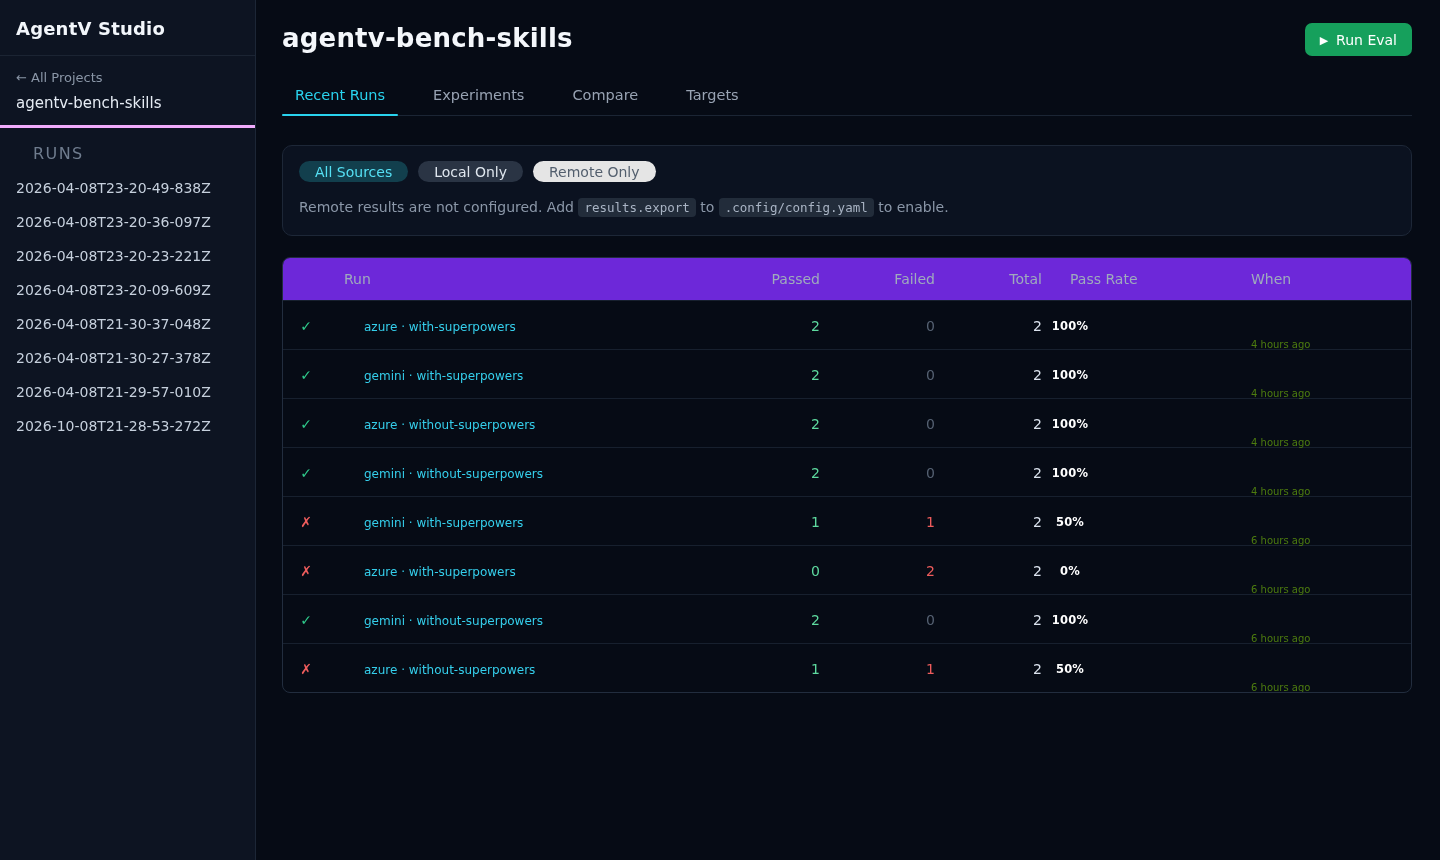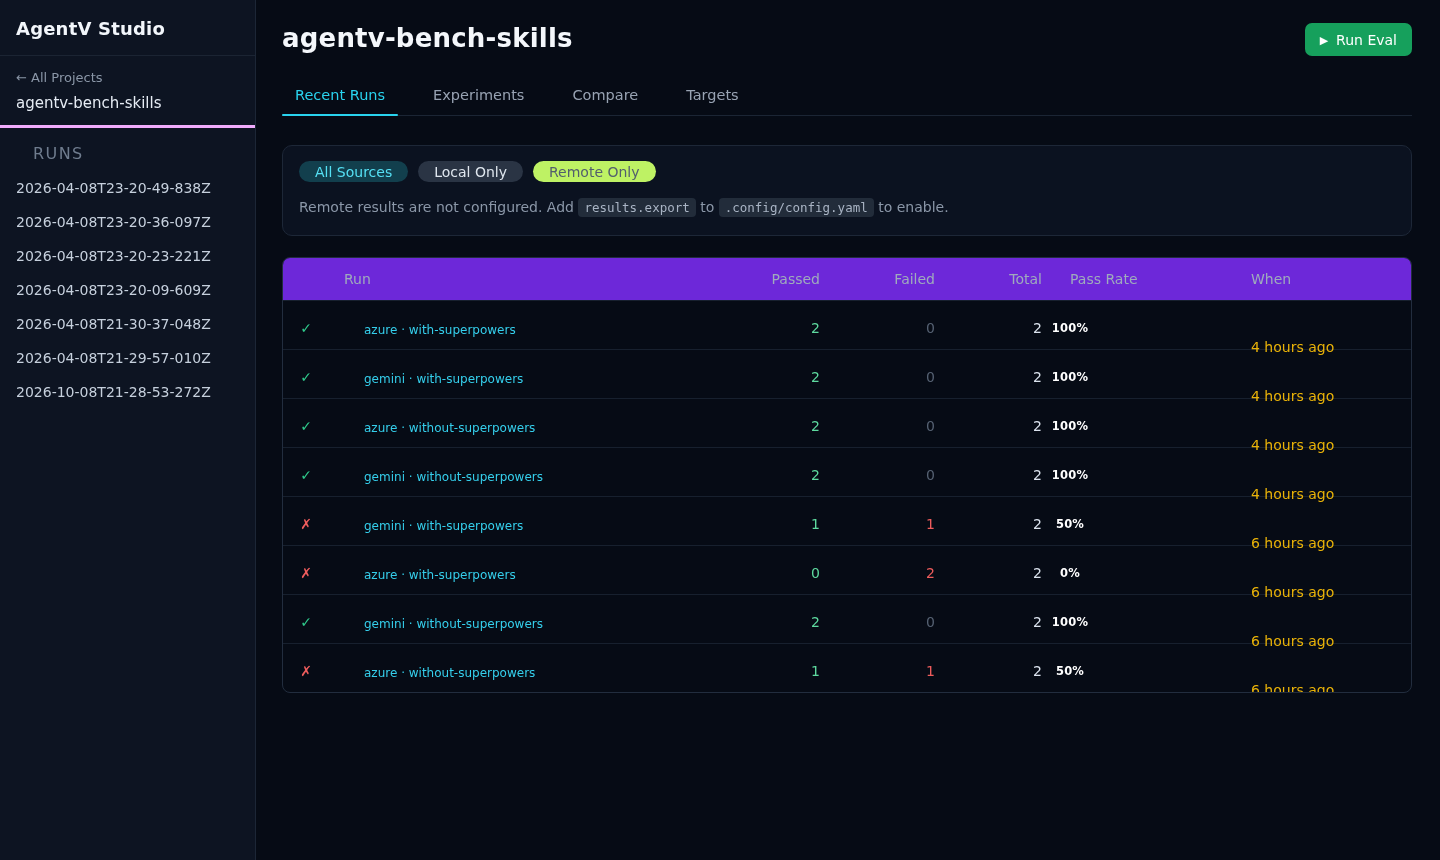--- a/index.html
+++ b/index.html
@@ -84,21 +84,21 @@
     padding: 15px 16px 17px 16px;
   }
   .chips { display: flex; gap: 10px; }
   .chip {
     border: none; font-family: inherit; font-size: 14px;
     height: 21px; padding: 0 16px; border-radius: 15px;
     cursor: pointer;
   }
   .chip.active { background: #123f4d; color: #55e0f4; }
   .chip.default { background: #2a3444; color: #dfe6ee; }
-  .chip.disabled { background: #bef264; color: #525e6d; cursor: default; }
+  .chip.disabled { background: #e5e5e5; color: #525e6d; cursor: default; }
   .filter-message {
     margin-top: 15px; font-size: 14px; color: #8b97a8; line-height: 21px;
   }
   .filter-message code {
     font-family: "DejaVu Sans Mono", "Liberation Mono", monospace;
     font-size: 12.5px; color: #a9b4c4;
     background: #222c3a; border-radius: 4px;
     padding: 2px 6px;
   }
 
@@ -125,21 +125,21 @@
   .run-link { font-size: 12px; color: #35cfec; text-decoration: none; cursor: pointer; margin-left: 20px; }
   .num { text-align: right; font-size: 14px; }
   .cell-passed { color: #5eda9f; }
   .cell-failed.muted { color: #556172; }
   .cell-failed.alert { color: #ee5c5c; }
   .cell-total { color: #dbe3ee; }
   .cell-rate { padding-left: 28px; }
   .head-run { padding-left: 15px; }
   .head-rate { padding-left: 28px; }
   .head-when, .cell-when { padding-left: 4px; }
-  .cell-when { font-size: 14px; color: #eab308; margin-top: 38px; }
+  .cell-when { font-size: 10px; color: #4d7c0f; margin-top: 38px; }
 
   .pill {
     position: relative; width: 80px; height: 20px;
     border-radius: 10px; background: #252f3f; overflow: hidden;
   }
   .pill-fill {
     position: absolute; left: 0; top: 0; bottom: 0;
     background: linear-gradient(90deg, #71a9f7, #2e63ec);
   }
   .pill-label {
@@ -165,20 +165,21 @@
         <div class="run-item">2026-04-08T23-20-49-838Z</div>
 
         <div class="run-item">2026-04-08T23-20-36-097Z</div>
 
         <div class="run-item">2026-04-08T23-20-23-221Z</div>
 
         <div class="run-item">2026-04-08T23-20-09-609Z</div>
 
         <div class="run-item">2026-04-08T21-30-37-048Z</div>
 
+        <div class="run-item">2026-04-08T21-30-27-378Z</div>
 
         <div class="run-item">2026-04-08T21-29-57-010Z</div>
 
         <div class="run-item">2026-10-08T21-28-53-272Z</div>
       </div>
   </div>
 </aside>
 
 <main class="main">
   <div class="page-header">

